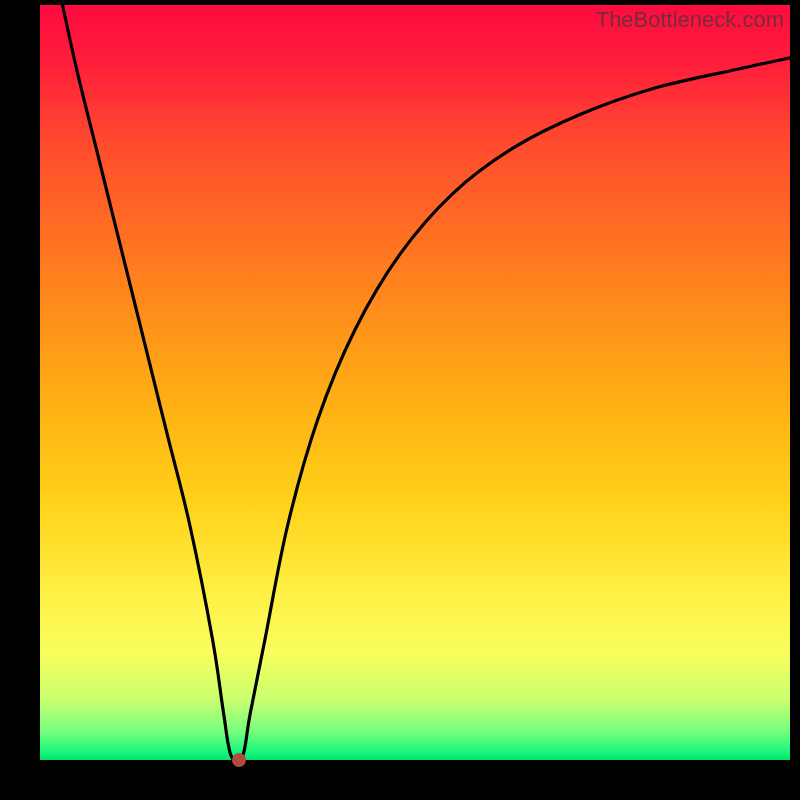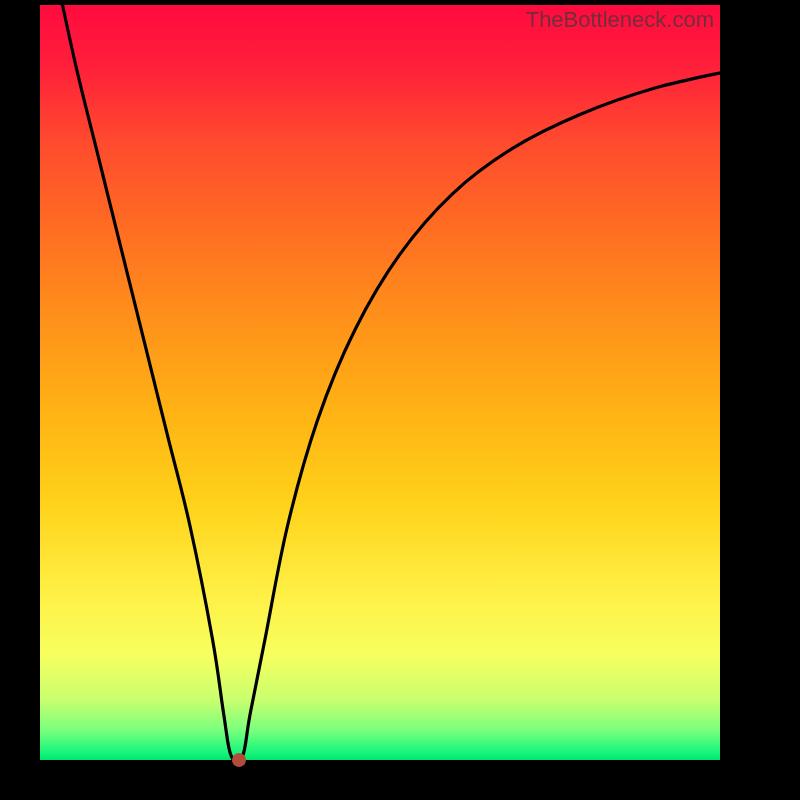--- a/index.html
+++ b/index.html
@@ -6,21 +6,21 @@
   html, body { width: 800px; height: 800px; overflow: hidden; background: #000; }
   .frame {
     position: absolute;
     left: 0; top: 0;
     width: 800px; height: 800px;
     background: #000;
   }
   .plot {
     position: absolute;
     left: 40px; top: 5px;
-    width: 680px; height: 755px;
+    width: 750px; height: 755px;
     
     background: linear-gradient(to bottom,
       #ff0a3f 0%,
       #ff1f3a 8%,
       #ff4a2e 18%,
       #ff6e22 30%,
       #ff921a 42%,
       #ffb314 54%,
       #ffd21a 66%,
       #fff045 78%,

